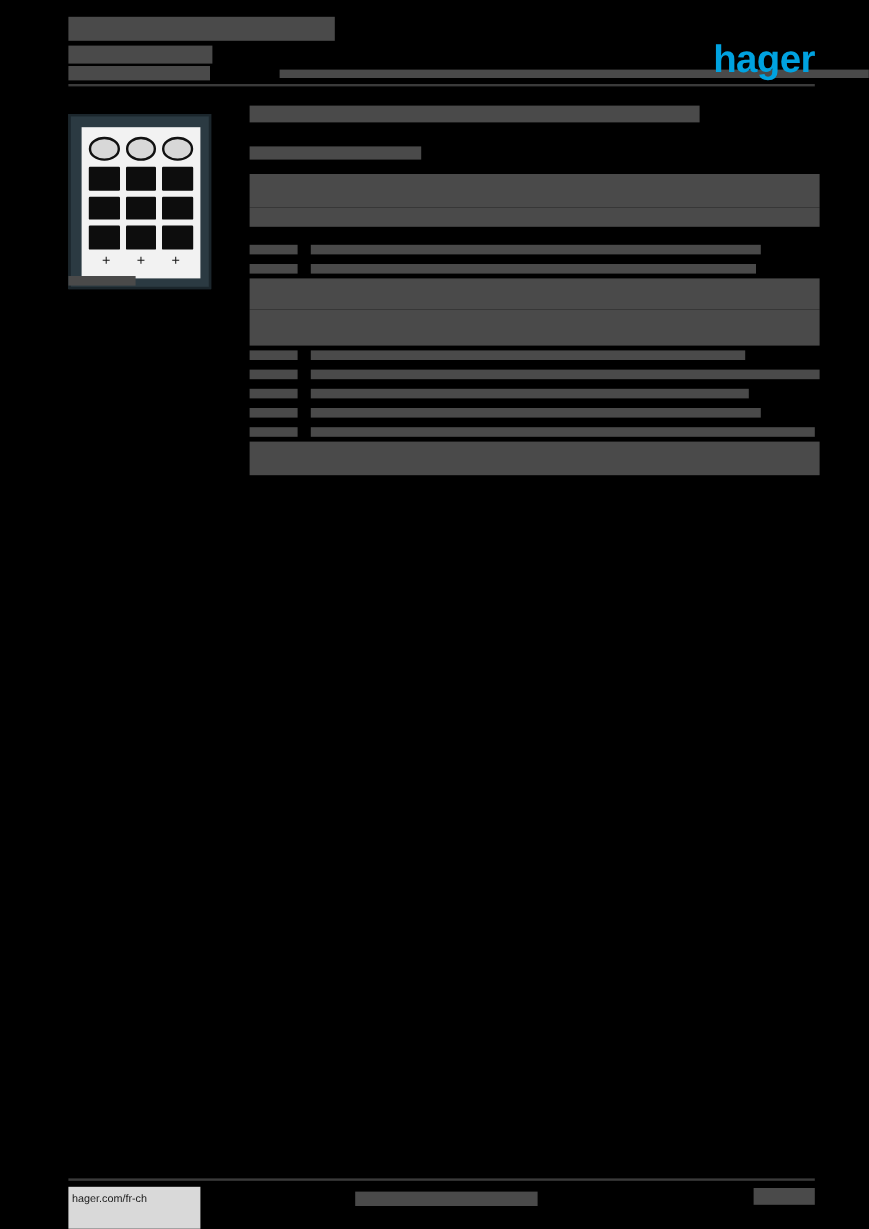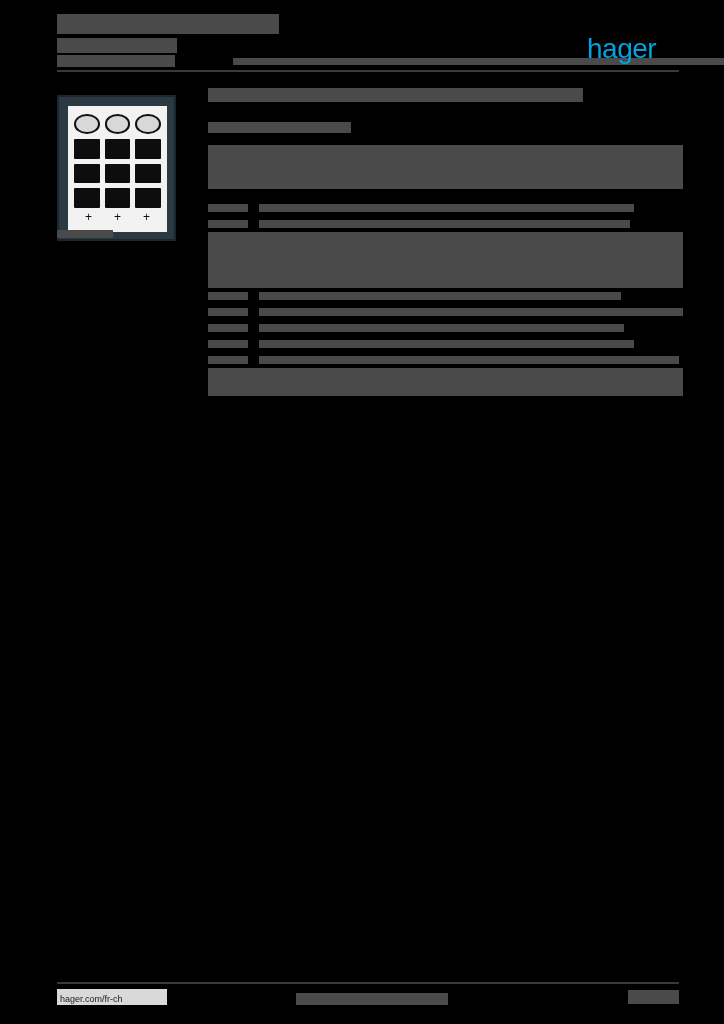--- a/index.html
+++ b/index.html
@@ -76,23 +76,24 @@
     height: 7px;
     background: #4a4a4a;
   }
   .brand-logo {
     position: absolute;
     right: 0;
     top: 24px;
     width: 92px;
     height: 22px;
     color: #00a2e0;
-    font-size: 28px;
-    font-weight: normal;
+    font-size: 32px;
+    font-weight: bold;
     letter-spacing: -0.5px;
+    text-align: right;
     line-height: 22px;
   }
   .header-rule {
     position: absolute;
     left: 57px;
     top: 70px;
     width: 622px;
     height: 2px;
     background: #3a3a3a;
   }
@@ -237,21 +238,21 @@
     top: 982px;
     width: 622px;
     height: 2px;
     background: #3a3a3a;
   }
   .footer-url {
     position: absolute;
     left: 57px;
     top: 989px;
     width: 110px;
-    height: 16px;
+    height: 36px;
     background: #d9d9d9;
     color: #1a1a1a;
     font-size: 9px;
     line-height: 20px;
     padding-left: 3px;
     box-sizing: border-box;
     overflow: hidden;
     white-space: nowrap;
   }
   .footer-center {

